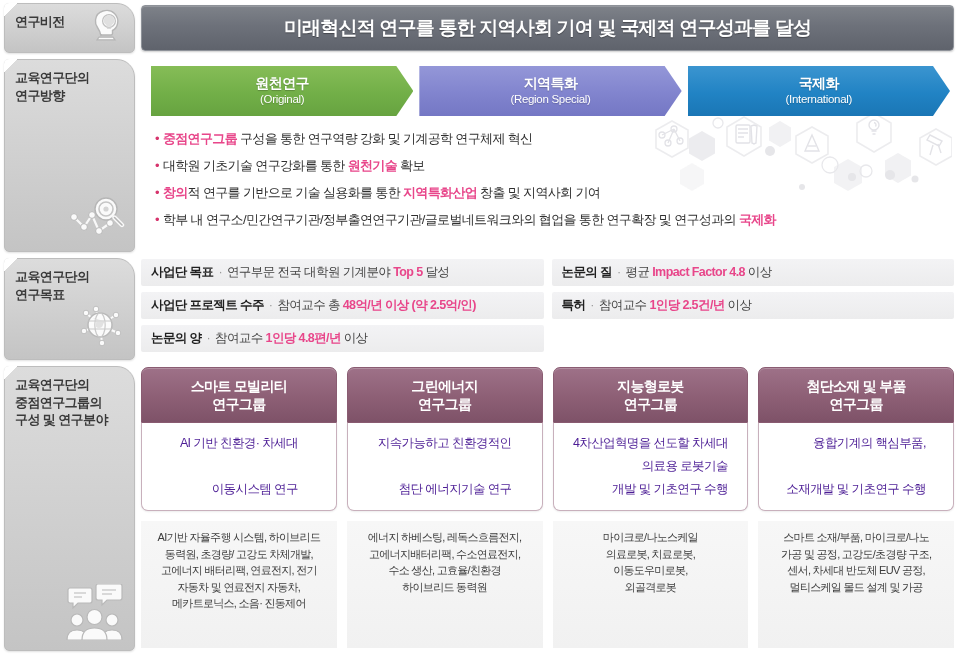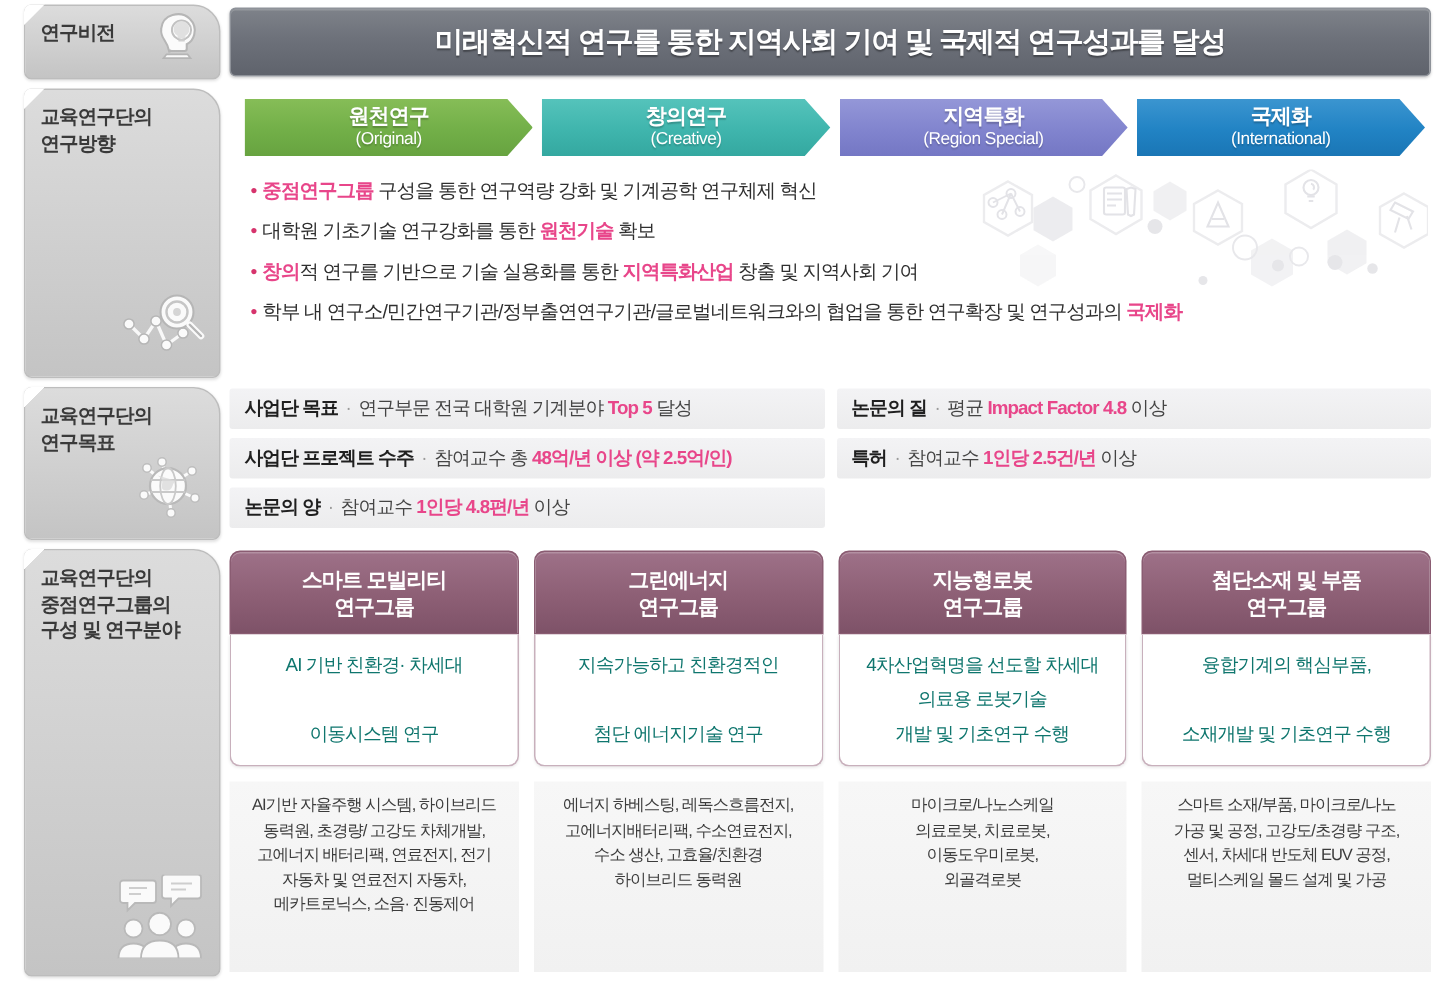--- a/index.html
+++ b/index.html
@@ -9,21 +9,21 @@
     font-family: "Liberation Sans", "DejaVu Sans", sans-serif;
     overflow: hidden;
   }
   .page { position: relative; width: 960px; height: 654px; background: #fff; }
 
   
   .row { position: absolute; left: 0; width: 960px; display: flex; }
   .sidebar {
     position: relative;
     width: 131px; flex: 0 0 131px;
-    margin: 3px 4px 3px 16px;
+    margin: 3px 4px 3px 4px;
     border-radius: 5px 18px 5px 5px;
     background: linear-gradient(180deg,#dcdcdc 0%,#cfcfcf 55%,#c4c4c4 100%);
     border: 1px solid #bdbdbd;
     box-shadow: 0 1px 2px rgba(0,0,0,.12);
   }
   .sidebar::after{
     content:""; position:absolute; top:-1px; left:-1px; width:14px; height:14px;
     background: linear-gradient(135deg,#ffffff 0%,#ffffff 48%,transparent 50%);
     border-radius:5px 0 0 0;
   }
@@ -50,21 +50,21 @@
   }
 
   
   #row-dir { top: 56px; height: 199px; }
   .dir-main {
     flex: 1; position: relative; margin: 3px 6px 3px 2px;
     background: #ffffff; overflow: hidden;
   }
   .chev-wrap { display: flex; gap: 6px; padding: 7px 4px 0 10px; position: relative; z-index: 3; }
   .chev {
-    position: relative; flex: 1 1 0; height: 38px;
+    position: relative; flex: 1 1 0; height: 50px;
     display: flex; flex-direction: column; align-items: center; justify-content: center;
     clip-path: polygon(0 0, calc(100% - 17px) 0, 100% 50%, calc(100% - 17px) 100%, 0 100%);
     color: #fff; line-height: 1.12;
   }
   .chev .k { font-size: 14px; font-weight: bold; letter-spacing: -0.6px; text-shadow: 0 1px 1px rgba(0,0,0,.22); }
   .chev .e { font-size: 11.5px; letter-spacing: -0.3px; text-shadow: 0 1px 1px rgba(0,0,0,.18); margin-top: 2px; }
 
   .watermark { position: absolute; right: 2px; top: 54px; width: 300px; height: 96px; z-index: 1; opacity: .85; pointer-events: none; }
 
   .bullets { position: relative; z-index: 2; padding: 14px 10px 0 14px; }
@@ -98,22 +98,22 @@
     border: 1px solid #8a5c72;
     box-shadow: inset 0 1px 0 rgba(255,255,255,.22);
     color: #fff; text-align: center; padding: 9px 4px 9px;
     font-size: 14px; font-weight: bold; letter-spacing: -0.7px; line-height: 1.3;
     white-space: pre-line;
   }
   .grp-body {
     border: 1px solid #c8b0bc; border-top: none; border-radius: 0 0 7px 7px;
     background: #fff; box-shadow: 0 1px 2px rgba(0,0,0,.08);
     flex: 0 0 auto; min-height: 88px;
-    display: flex; align-items: center; justify-content: center; text-align: center;
-    padding: 8px 7px; font-size: 12.5px; color: #0f766e;
+    display: flex; align-items: center; justify-content: center; text-align: right;
+    padding: 8px 7px; font-size: 12.5px; color: #4c1d95;
     letter-spacing: -0.6px; line-height: 1.85; white-space: pre-line;
   }
   .grp-detail {
     margin-top: 10px; flex: 1;
     background: linear-gradient(180deg,#f7f7f7 0%,#f1f1f1 100%);
     text-align: center; padding: 8px 5px;
     font-size: 11px; color: #3c3c3c;
     letter-spacing: -0.7px; line-height: 1.5; white-space: pre-line;
   }
 </style>
@@ -219,24 +219,20 @@
               <path d="M281 32 l-3 10 M286 31 l3 9"></path>
           </g>
         </svg>
       </div>
 
       <div class="chev-wrap">
         <div class="chev" style="background:linear-gradient(180deg,#86bd57 0%,#72af48 55%,#67a340 100%);">
           <span class="k">원천연구</span>
           <span class="e">(Original)</span>
         </div>
-        <div class="chev" style="background:linear-gradient(180deg,#55c3bb 0%,#3fb5ad 55%,#34a8a0 100%);">
-          <span class="k">창의연구</span>
-          <span class="e">(Creative)</span>
-        </div>
         <div class="chev" style="background:linear-gradient(180deg,#9497d8 0%,#8184ce 55%,#7477c4 100%);">
           <span class="k">지역특화</span>
           <span class="e">(Region Special)</span>
         </div>
         <div class="chev" style="background:linear-gradient(180deg,#3b95d0 0%,#2183c4 55%,#1a76b5 100%);">
           <span class="k">국제화</span>
           <span class="e">(International)</span>
         </div>
       </div>
 

